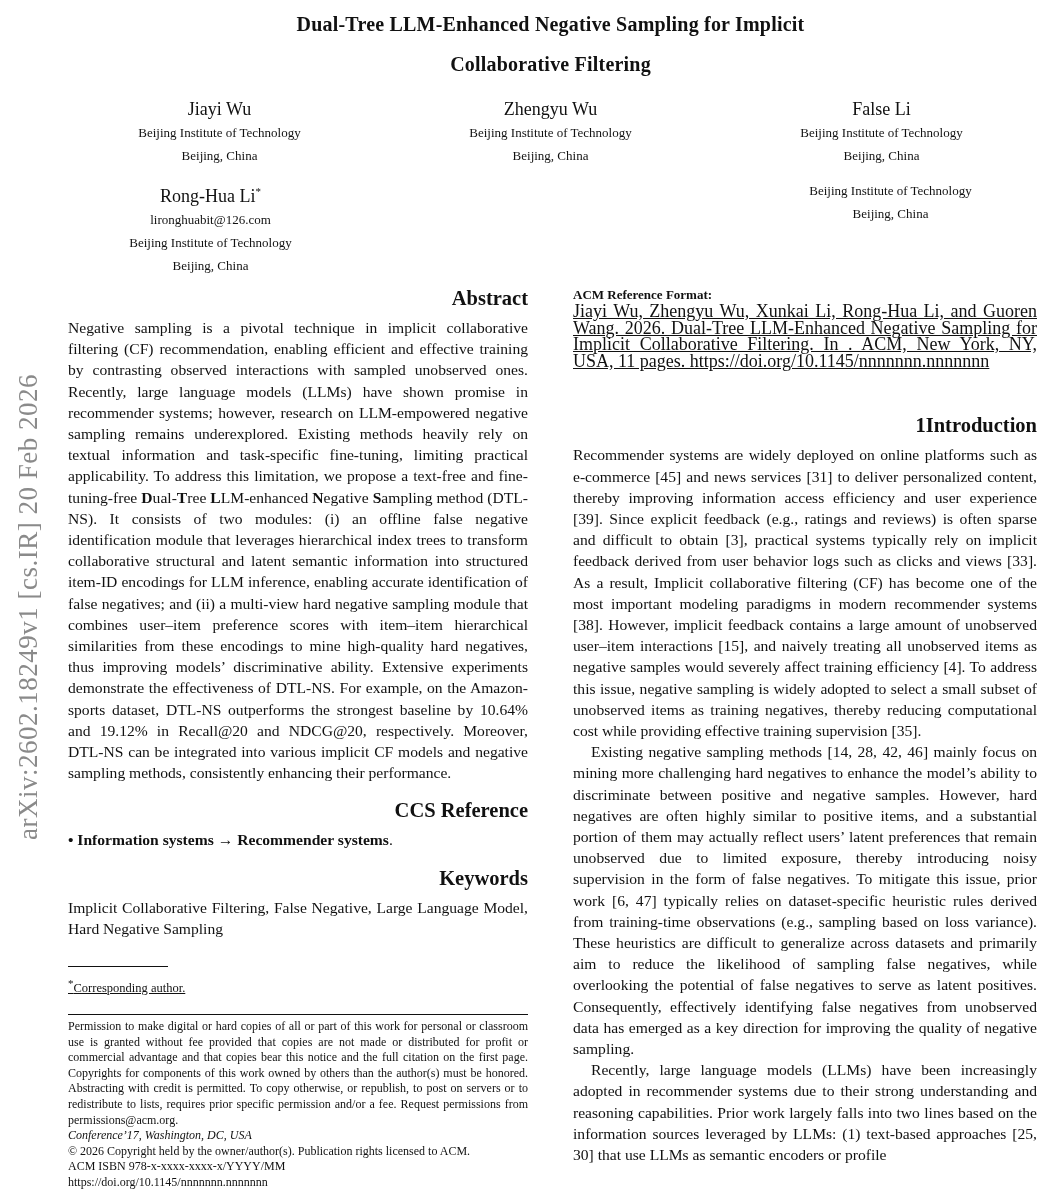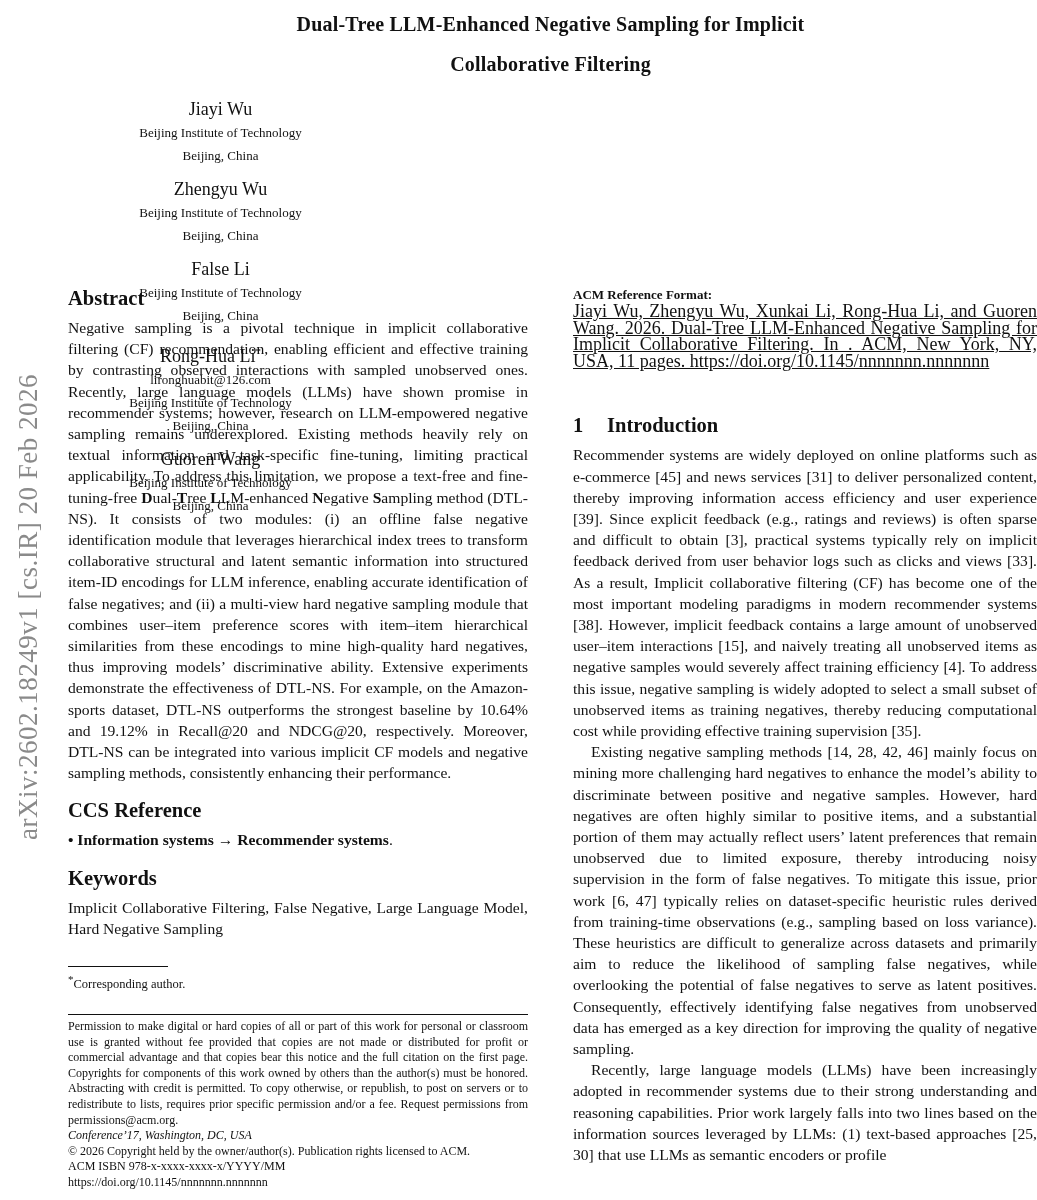--- a/index.html
+++ b/index.html
@@ -34,39 +34,39 @@
     margin:4px 0 0 0;
     font-size:20px;
     line-height:40px;
     font-weight:bold;
     letter-spacing:0.2px;
   }
   .title .tline{display:block;}
   .authors-row{
     display:flex;
     justify-content:space-between;
-    gap:10px;
+    gap:28px;
     margin-top:13px;
-    flex-direction:column;
   }
   .authors-row.row2{margin-top:12px;}
   .author{width:305px;}
   .authors-row.row2 .author{width:285px;}
   .author-name{font-size:18px;line-height:24px;}
   .author-line{font-size:13px;line-height:23px;}
   sup{font-size:11px;}
   
   .col{position:absolute;top:286px;}
   .col-left{left:68px;width:460px;}
   .col-right{left:573px;width:464px;}
   .sec-heading{
     margin:0 0 7px 0;
     font-size:20.5px;
     line-height:24px;
     font-weight:bold;
+    text-align:right;
   }
   .sec-heading .sec-num{display:inline-block;width:34px;}
   .body{
     margin:0;
     font-size:15.6px;
     line-height:21.2px;
   }
   .just{text-align:justify;}
   .indent{text-indent:18px;}
   .mt-sec{margin-top:15px;}
@@ -77,21 +77,21 @@
   }
   .acm-ref-text{
     font-size:18px;line-height:16.6px;
     text-align:justify;
     overflow-wrap:anywhere;
     text-decoration:underline;
   }
   
   .footnote{position:absolute;left:68px;top:966px;width:460px;}
   .footnote-rule{width:100px;border-top:1.3px solid #111;margin-bottom:4px;}
-  .footnote-text{font-size:12.5px;line-height:16px;}
+  .footnote-text{font-size:12.5px;line-height:24px;text-decoration:underline;}
   
   .permission{
     position:absolute;left:68px;top:1014px;width:460px;
     border-top:1.3px solid #111;
     padding-top:4px;
   }
   .perm-par{margin:0;font-size:12px;line-height:15.6px;text-align:justify;}
   .perm-line{font-size:12px;line-height:15.6px;}
   .italic{font-style:italic;}
   b{font-weight:bold;}
@@ -128,21 +128,20 @@
     </div>
 
     <div class="authors-row row2">
       <div class="author">
         <div class="author-name"><span>Rong-Hua Li</span><sup>*</sup></div>
         <div class="author-line">lironghuabit@126.com</div>
         <div class="author-line">Beijing Institute of Technology</div>
         <div class="author-line">Beijing, China</div>
       </div>
       <div class="author">
-        <div class="author-name">Guoren Wang</div>
         <div class="author-line">Beijing Institute of Technology</div>
         <div class="author-line">Beijing, China</div>
       </div>
     </div>
   </div>
 
   <section class="col col-left">
     <h2 class="sec-heading">Abstract</h2>
     <p class="body just"><span>Negative sampling is a pivotal technique in implicit collaborative filtering (CF) recommendation, enabling efficient and effective training by contrasting observed interactions with sampled unobserved ones. Recently, large language models (LLMs) have shown promise in recommender systems; however, research on LLM-empowered negative sampling remains underexplored. Existing methods heavily rely on textual information and task-specific fine-tuning, limiting practical applicability. To address this limitation, we propose a text-free and fine-tuning-free </span><b>D</b><span>ual-</span><b>T</b><span>ree </span><b>L</b><span>LM-enhanced </span><b>N</b><span>egative </span><b>S</b><span>ampling method (DTL-NS). It consists of two modules: (i) an offline false negative identification module that leverages hierarchical index trees to transform collaborative structural and latent semantic information into structured item-ID encodings for LLM inference, enabling accurate identification of false negatives; and (ii) a multi-view hard negative sampling module that combines user–item preference scores with item–item hierarchical similarities from these encodings to mine high-quality hard negatives, thus improving models’ discriminative ability. Extensive experiments demonstrate the effectiveness of DTL-NS. For example, on the Amazon-sports dataset, DTL-NS outperforms the strongest baseline by 10.64% and 19.12% in Recall@20 and NDCG@20, respectively. Moreover, DTL-NS can be integrated into various implicit CF models and negative sampling methods, consistently enhancing their performance.</span></p>
 

